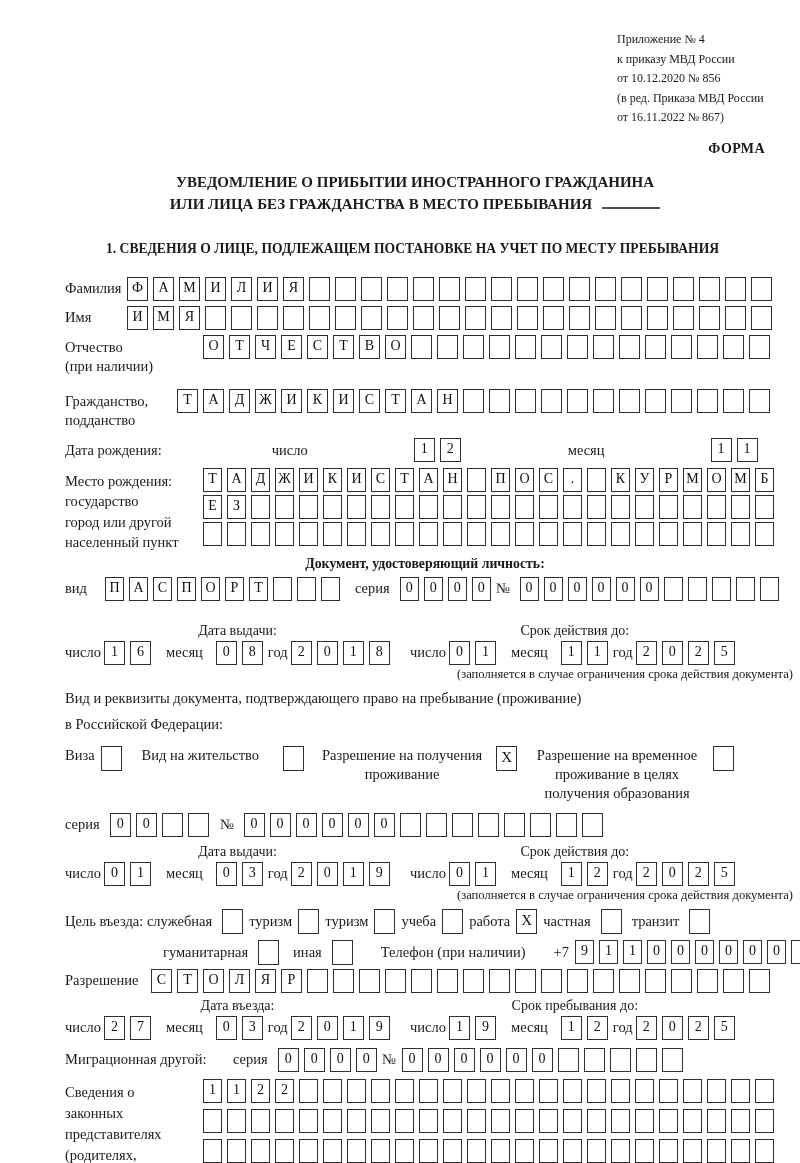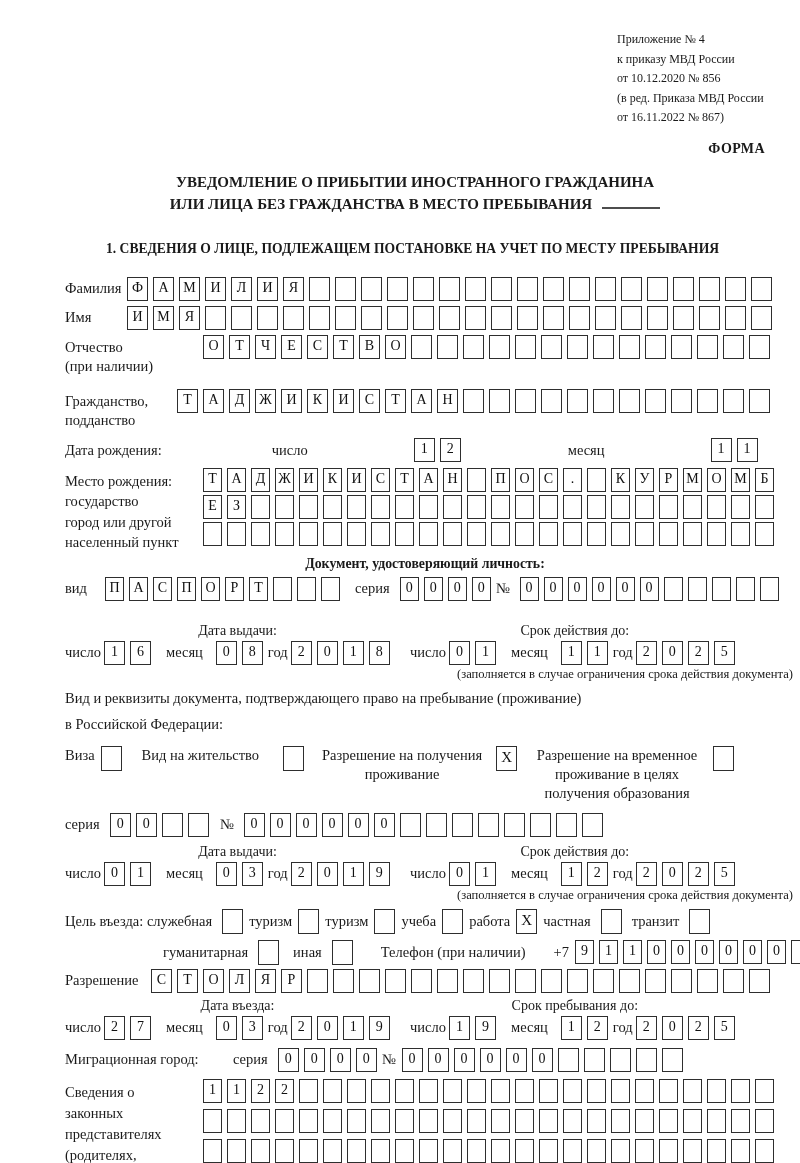--- a/index.html
+++ b/index.html
@@ -319,21 +319,21 @@
         <span class="lbl">месяц</span>
           <span class="gap10"></span>
         <span class="cells"><span class="cell">1</span><span class="cell">2</span></span>
         <span class="lbl">год</span>
         <span class="cells"><span class="cell">2</span><span class="cell">0</span><span class="cell">2</span><span class="cell">5</span></span>
       </div>
     </div>
   </div>
 
   <div class="frow mt8" style="margin-bottom:7px;">
-    <span class="lbl" style="width:168px">Миграционная город:</span>
+    <span class="lbl" style="width:168px">Миграционная другой:</span>
     <span class="lbl">серия</span>
       <span class="gap10"></span>
     <span class="cells"><span class="cell">0</span><span class="cell">0</span><span class="cell">0</span><span class="cell">0</span></span>
     <span class="lbl">№</span>
       <span class="gap6"></span>
     <span class="cells"><span class="cell">0</span><span class="cell">0</span><span class="cell">0</span><span class="cell">0</span><span class="cell">0</span><span class="cell">0</span><span class="cell"></span><span class="cell"></span><span class="cell"></span><span class="cell"></span><span class="cell"></span></span>
   </div>
 
   <div class="frow-top" style="margin-bottom:0;">
     <div class="lbl-col" style="width:138px;padding-top:3px;line-height:21px;">

